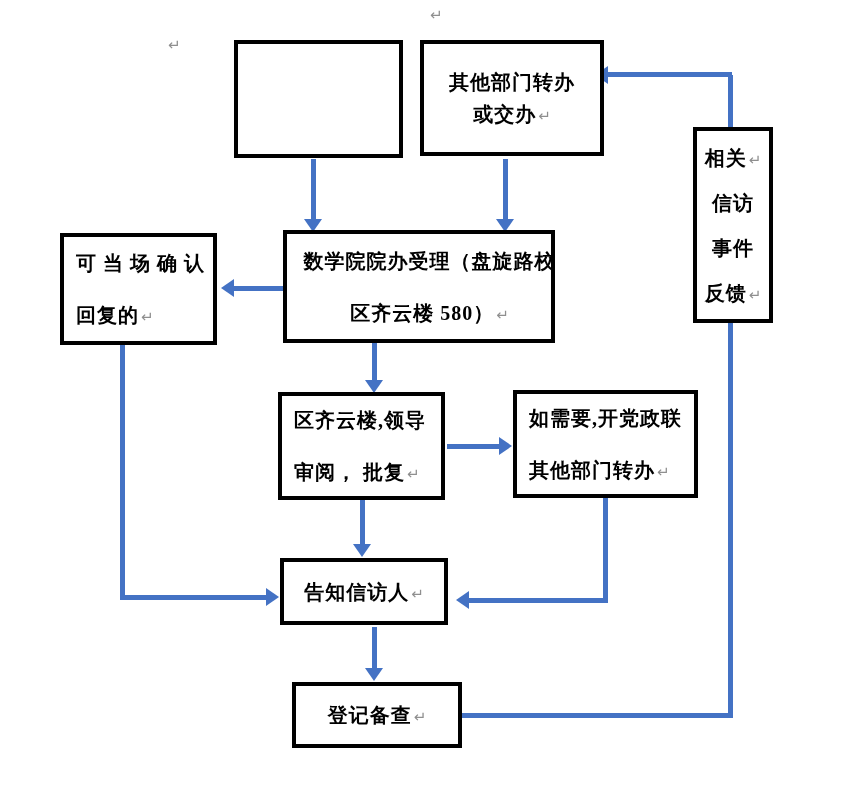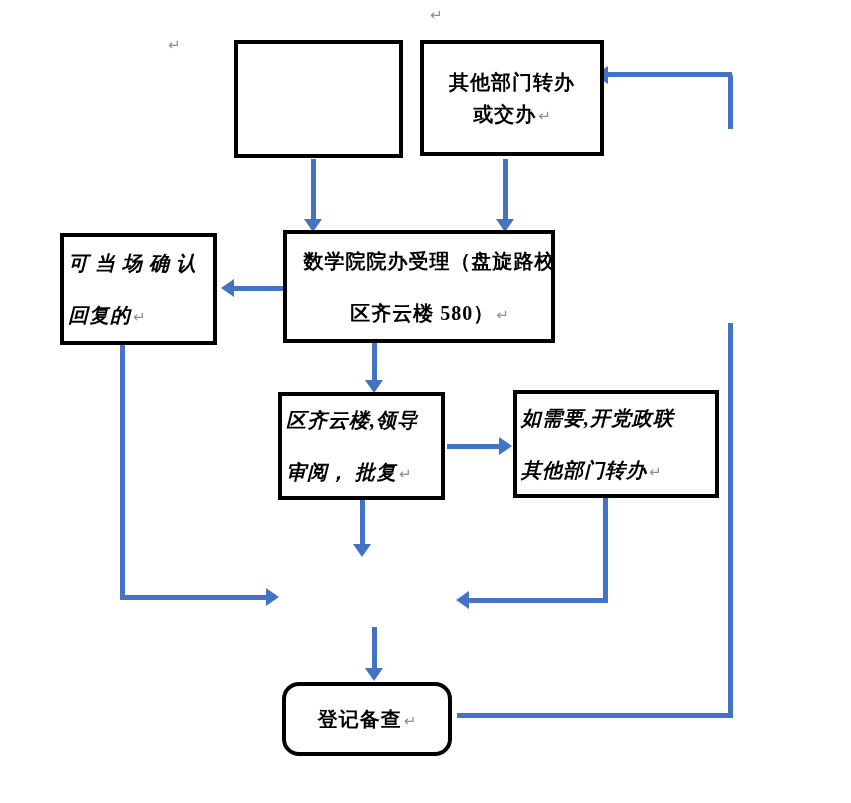--- a/index.html
+++ b/index.html
@@ -23,21 +23,21 @@
     display:flex;flex-direction:column;
     justify-content:center;
     color:var(--ink);
     font-weight:bold;
     font-size:20px;
     line-height:1;
     letter-spacing:1px;
   }
   .box .bline{white-space:nowrap;}
   .center{align-items:center;text-align:center;}
-  .leftal{align-items:flex-start;text-align:left;padding-left:4px;font-style:italic;}
+  .leftal{align-items:flex-start;text-align:left;padding-left:12px;}
   .pmark{
     font-family:"DejaVu Sans",sans-serif;
     font-weight:normal;
     color:var(--pmark);
     font-size:15px;
     letter-spacing:0;
     margin-left:2px;
   }
   .stray{
     position:absolute;
@@ -45,23 +45,23 @@
     color:var(--pmark);
     font-size:15px;
   }
   
   #box-a{left:234px;top:40px;width:169px;height:118px;row-gap:34px;}
   #box-b{left:420px;top:40px;width:184px;height:116px;row-gap:34px;gap:12px;}
   #box-c{left:693px;top:127px;width:80px;height:196px;row-gap:25px;}
   #box-d{left:283px;top:230px;width:272px;height:113px;row-gap:32px;padding-left:21px;}
   #box-e{left:60px;top:233px;width:157px;height:112px;row-gap:32px;}
   #box-f{left:278px;top:392px;width:167px;height:108px;row-gap:32px;}
-  #box-g{left:513px;top:390px;width:206px;height:108px;row-gap:32px;text-align:center;}
+  #box-g{left:513px;top:390px;width:185px;height:108px;row-gap:32px;text-align:center;}
   #box-h{left:280px;top:558px;width:168px;height:67px;}
-  #box-i{left:282px;top:682px;width:170px;height:74px;border-radius:17px;}
+  #box-i{left:292px;top:682px;width:170px;height:66px;}
   
   .v-line,.h-line{position:absolute;background:var(--blue);}
   .v-line{width:5px;}
   .h-line{height:5px;}
   .head{position:absolute;width:0;height:0;}
   .head-down{border-left:9px solid transparent;border-right:9px solid transparent;border-top:13px solid var(--blue);}
   .head-left{border-top:9px solid transparent;border-bottom:9px solid transparent;border-right:13px solid var(--blue);}
   .head-right{border-top:9px solid transparent;border-bottom:9px solid transparent;border-left:13px solid var(--blue);}
 
   #ln-a-d{left:311px;top:159px;height:61px;}     #hd-a-d{left:304px;top:219px;}
@@ -128,20 +128,26 @@
   <div id="ln-i-c" class="v-line"></div>
 
   <div id="box-a" class="box center">
   </div>
 
   <div id="box-b" class="box center">
     <div class="bline"><span>其他部门转办</span></div>
     <div class="bline"><span>或交办</span><span class="pmark">↵</span></div>
   </div>
 
+  <div id="box-c" class="box center">
+    <div class="bline"><span>相关</span><span class="pmark">↵</span></div>
+    <div class="bline"><span>信访</span></div>
+    <div class="bline"><span>事件</span></div>
+    <div class="bline"><span>反馈</span><span class="pmark">↵</span></div>
+  </div>
 
   <div id="box-d" class="box center">
     <div class="bline"><span>数学院院办受理（盘旋路校</span></div>
     <div class="bline"><span>区齐云楼 580）</span><span class="pmark">↵</span></div>
   </div>
 
   <div id="box-e" class="box leftal">
     <div class="bline"><span>可 当 场 确 认</span></div>
     <div class="bline"><span>回复的</span><span class="pmark">↵</span></div>
   </div>
@@ -149,18 +155,21 @@
   <div id="box-f" class="box leftal">
     <div class="bline"><span>区齐云楼,领导</span></div>
     <div class="bline"><span>审阅， 批复</span><span class="pmark">↵</span></div>
   </div>
 
   <div id="box-g" class="box leftal">
     <div class="bline"><span>如需要,开党政联</span></div>
     <div class="bline"><span>其他部门转办</span><span class="pmark">↵</span></div>
   </div>
 
+  <div id="box-h" class="box center">
+    <div class="bline"><span>告知信访人</span><span class="pmark">↵</span></div>
+  </div>
 
   <div id="box-i" class="box center">
     <div class="bline"><span>登记备查</span><span class="pmark">↵</span></div>
   </div>
 
 </div>
 
 </body></html>

